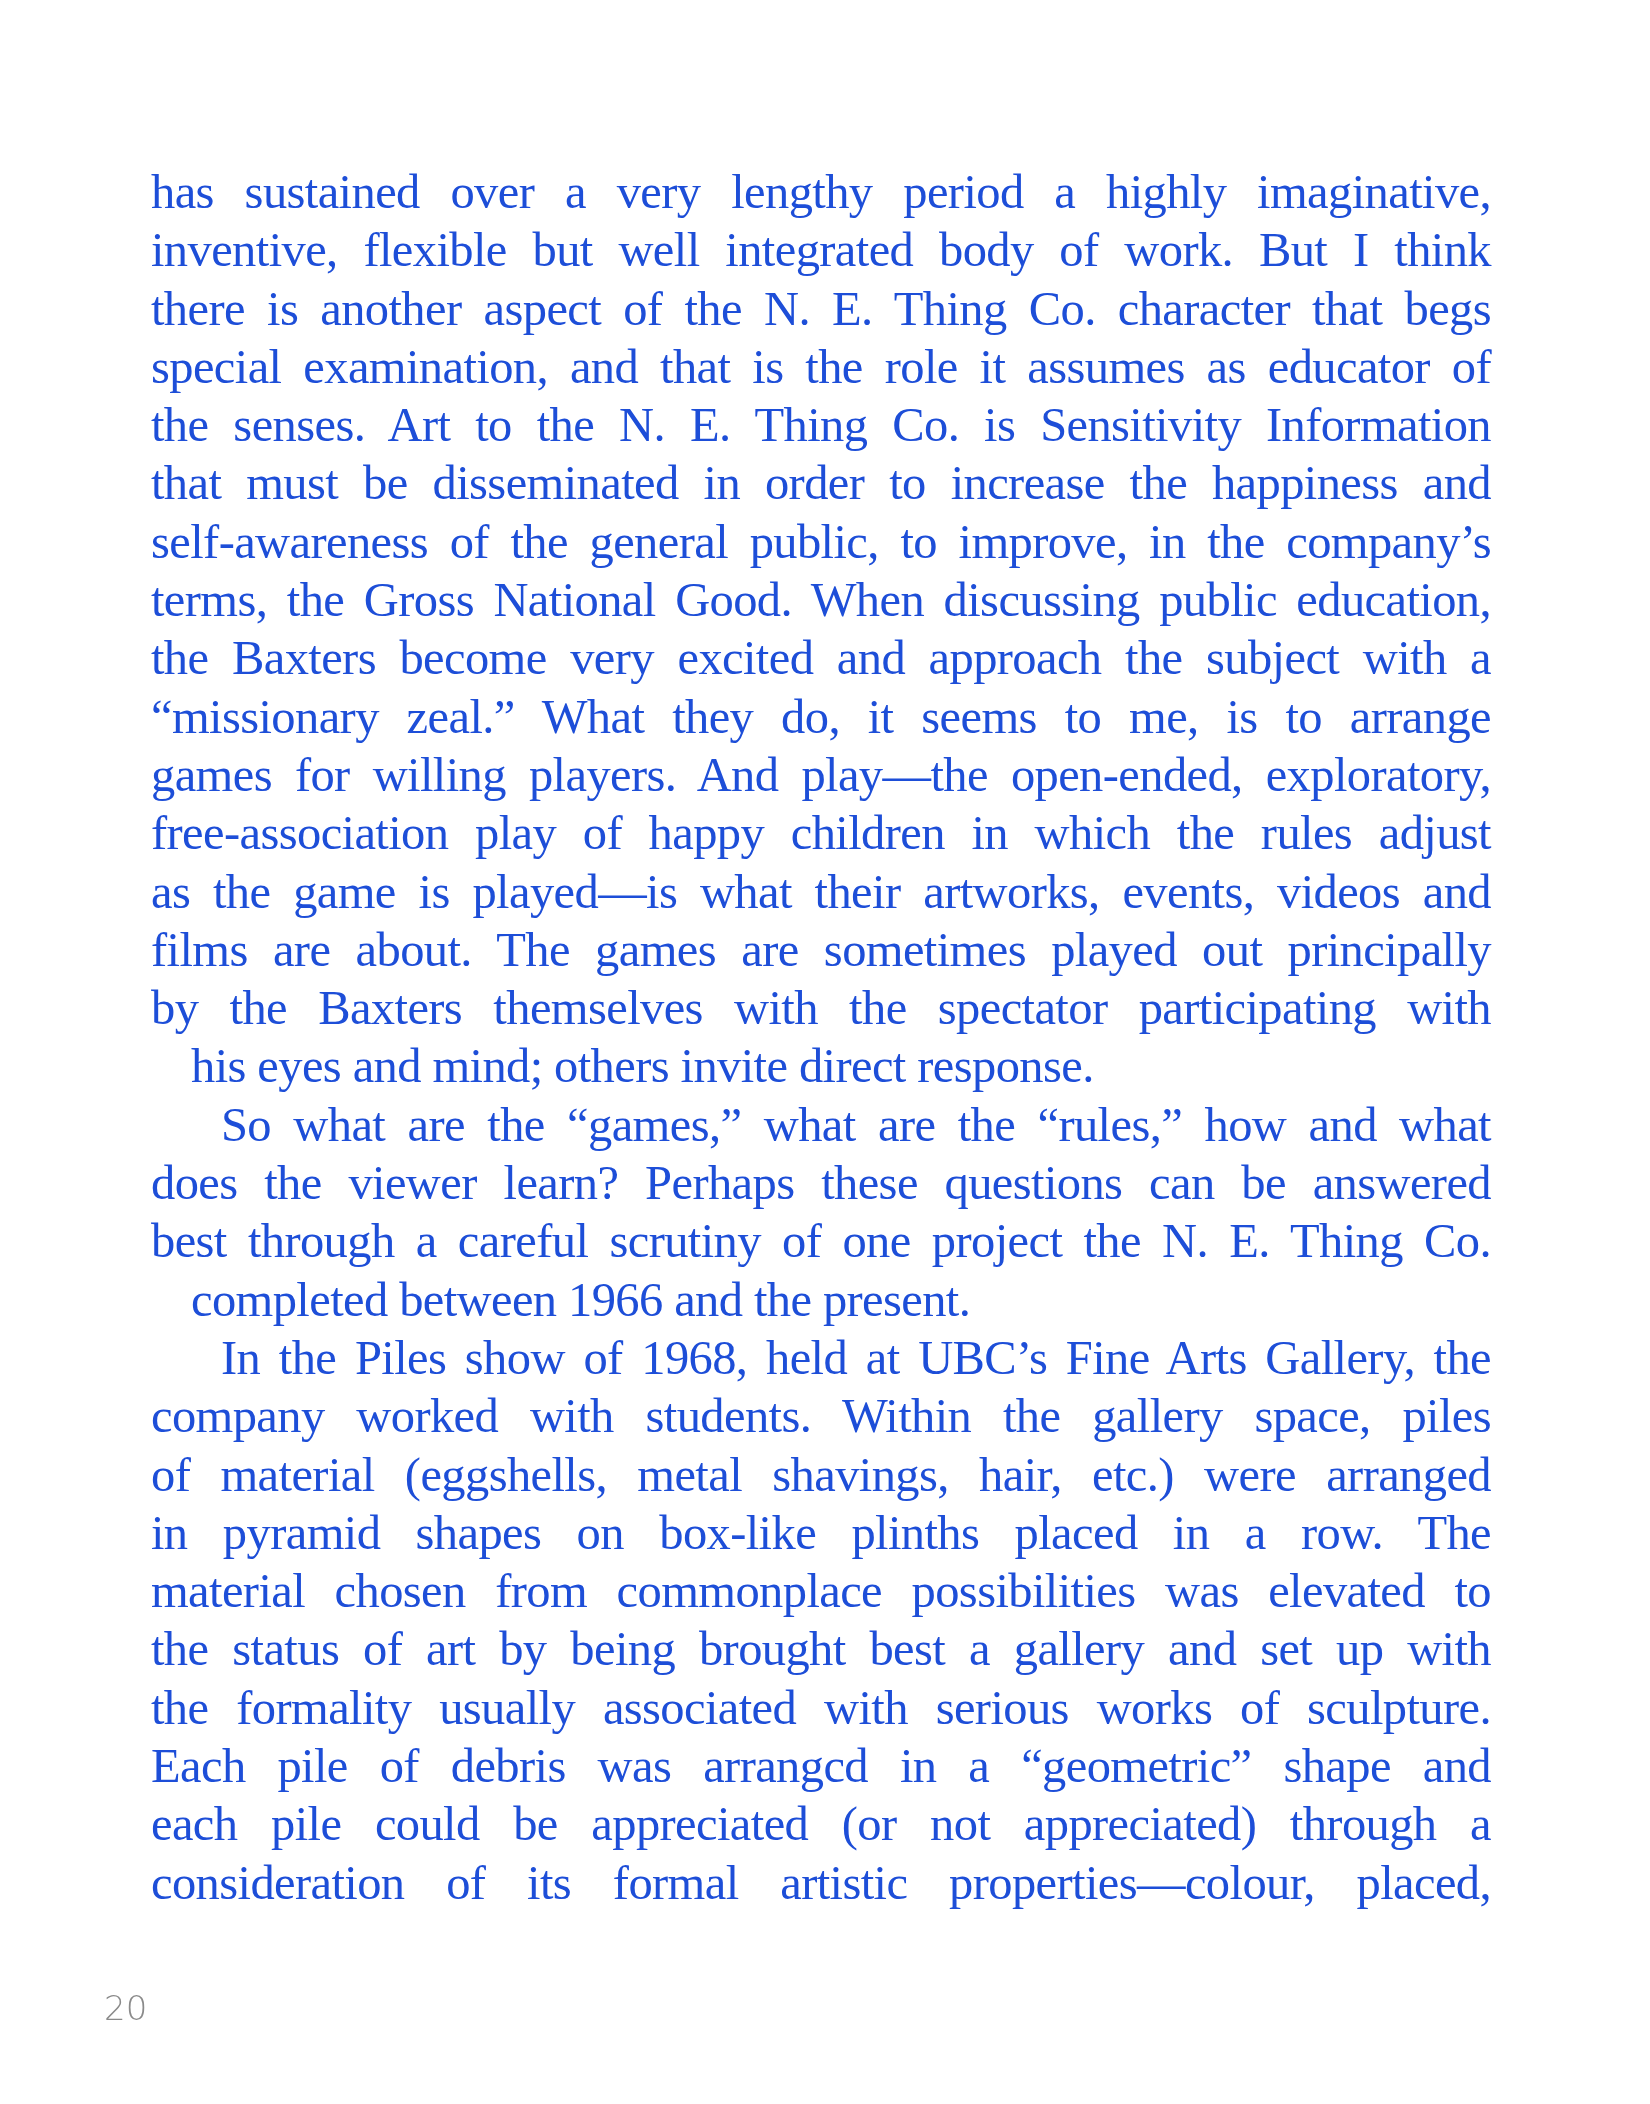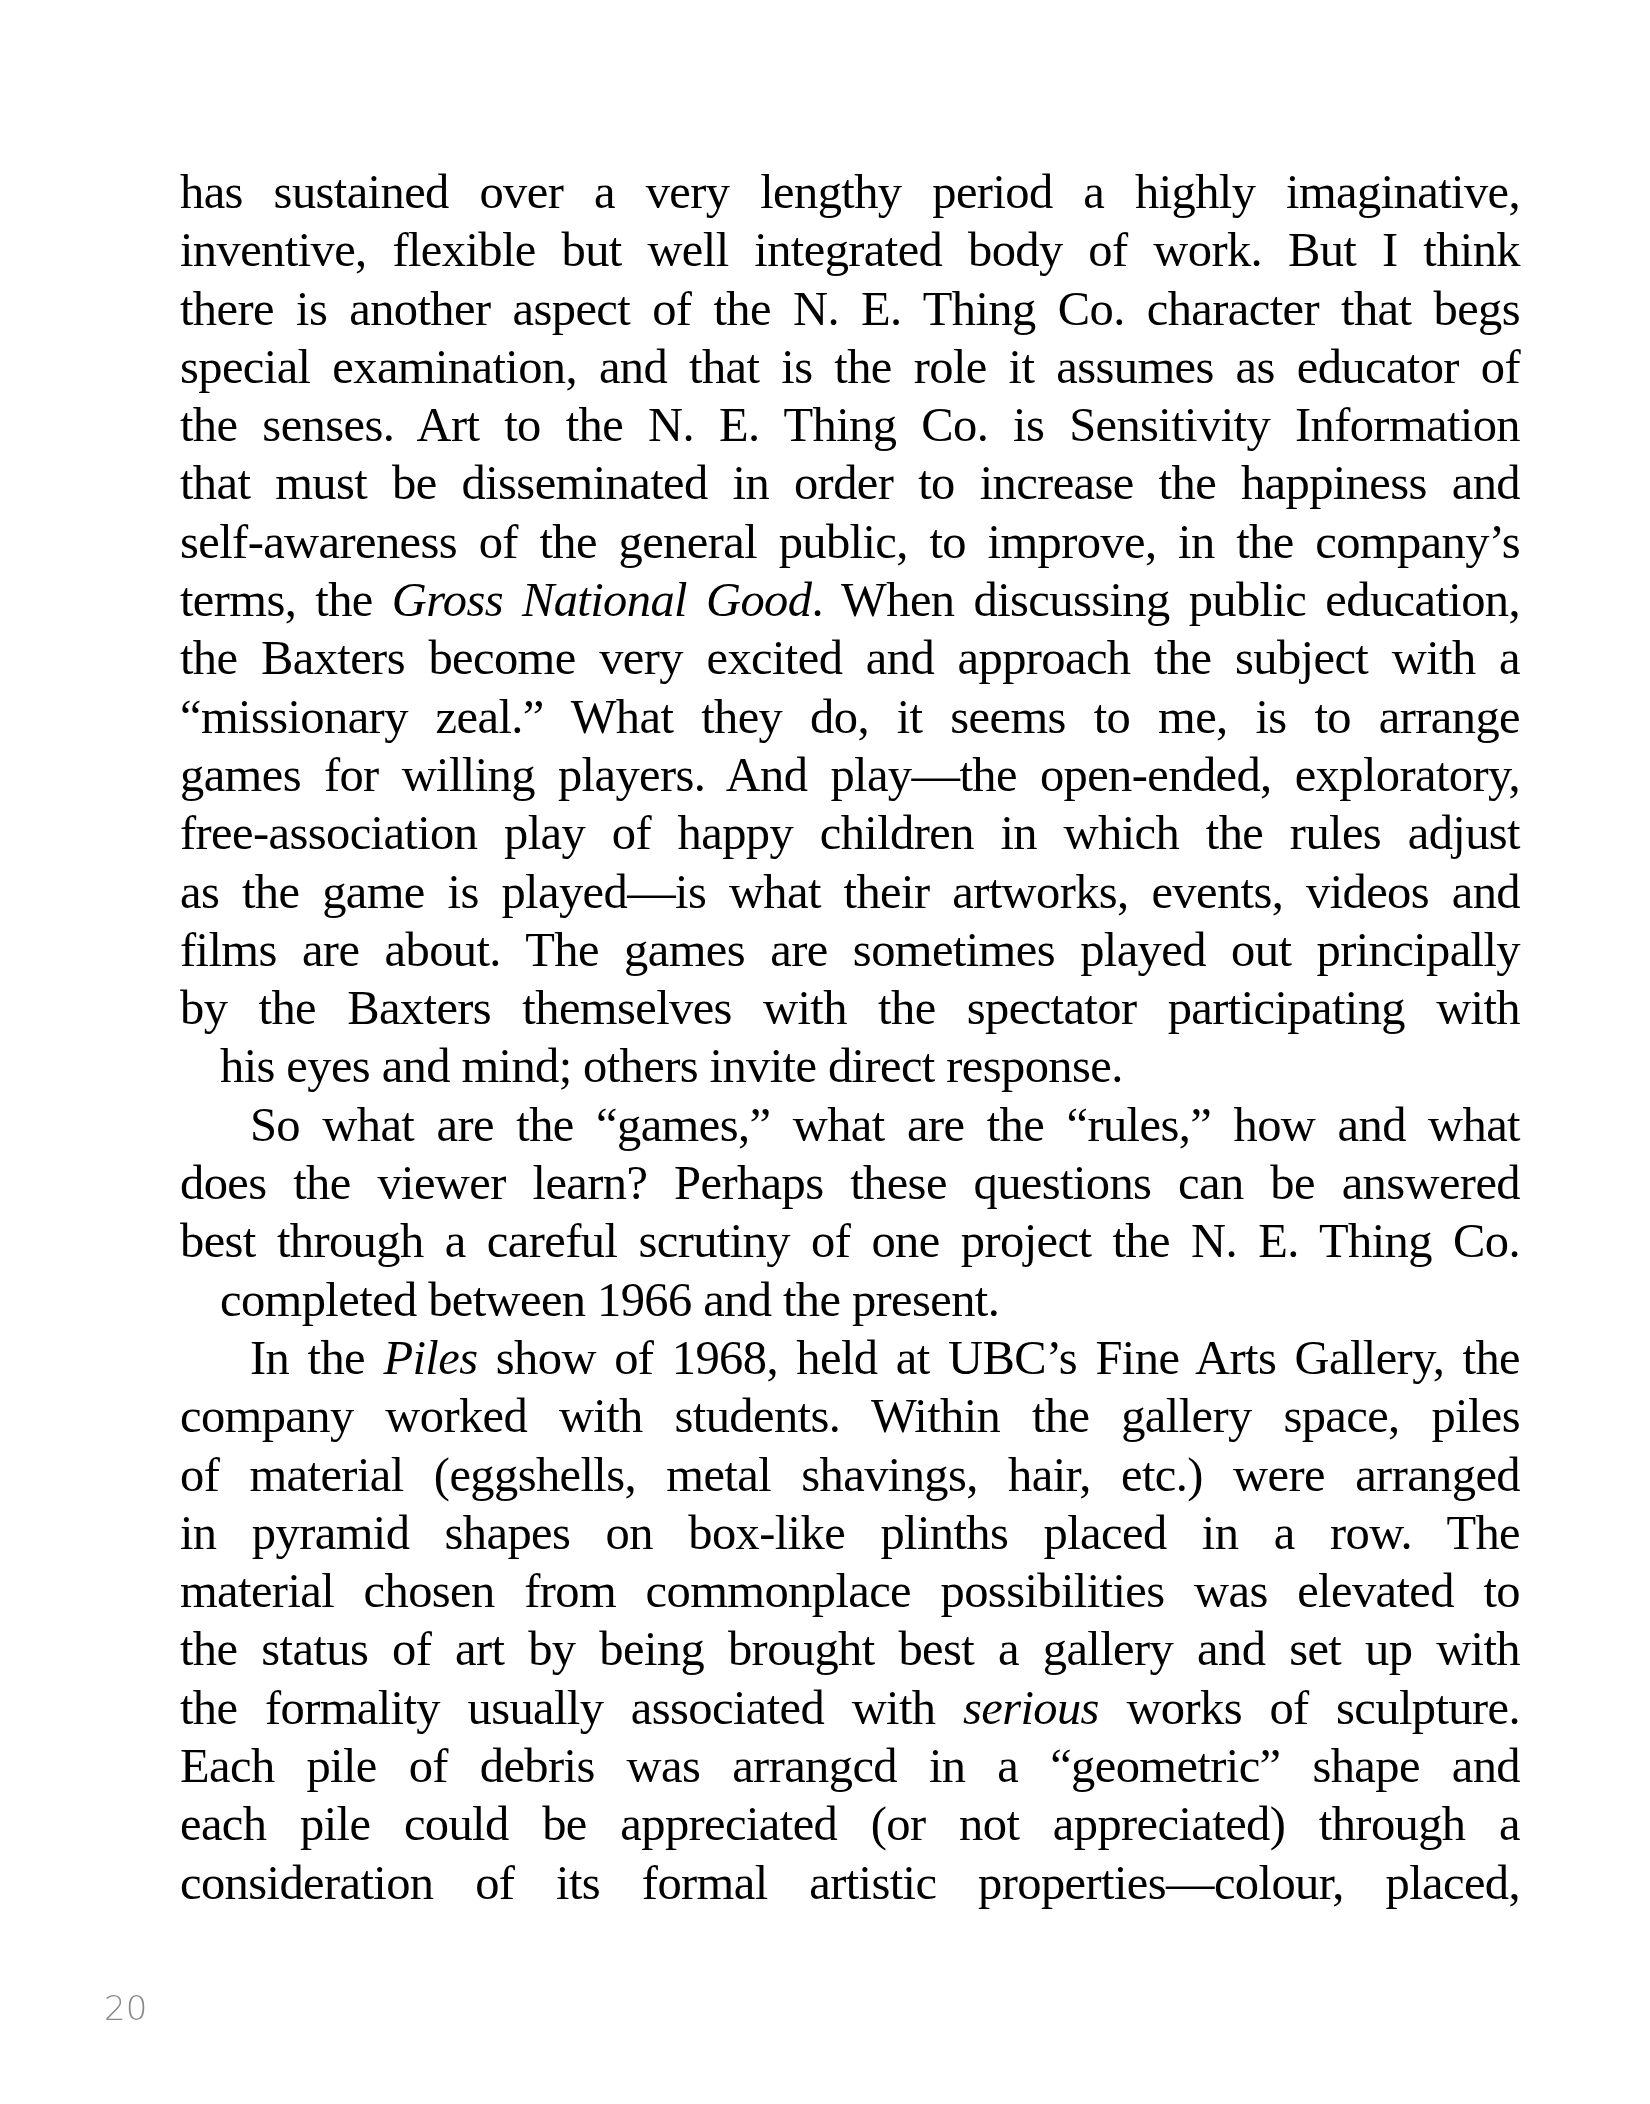--- a/index.html
+++ b/index.html
@@ -1,38 +1,38 @@
 <!DOCTYPE html>
 <html><head>
 <meta charset="utf-8">
 <style>
   html, body { margin: 0; padding: 0; background: #ffffff; }
   body { width: 1650px; height: 2104px; position: relative; overflow: hidden; }
   .page { position: absolute; left: 0; top: 0; width: 1650px; height: 2104px; background: #ffffff; }
   .text-block {
     position: absolute;
-    left: 180px;
+    left: 151px;
     top: 163px;
     width: 1340px;
     font-family: "Liberation Serif", "DejaVu Serif", serif;
     font-size: 48.5px;
-    color: #000000;
+    color: #1d4ed8;
   }
   .line {
     display: block;
     height: 58.3px;
     line-height: 58.3px;
     white-space: nowrap;
     text-align: justify;
     text-align-last: justify;
     letter-spacing: -0.6px;
   }
   .line.last { text-align-last: left; margin-left: 40px; }
   .line.indent { text-indent: 70px; }
-  .it { font-style: italic; }
+  .it { }
   .page-number {
     position: absolute;
     left: 104px;
     top: 1988px;
     font-family: "DejaVu Sans", "Liberation Sans", sans-serif;
     font-size: 34px;
     font-weight: 300;
     color: #8a8a8a;
   }
 </style>

